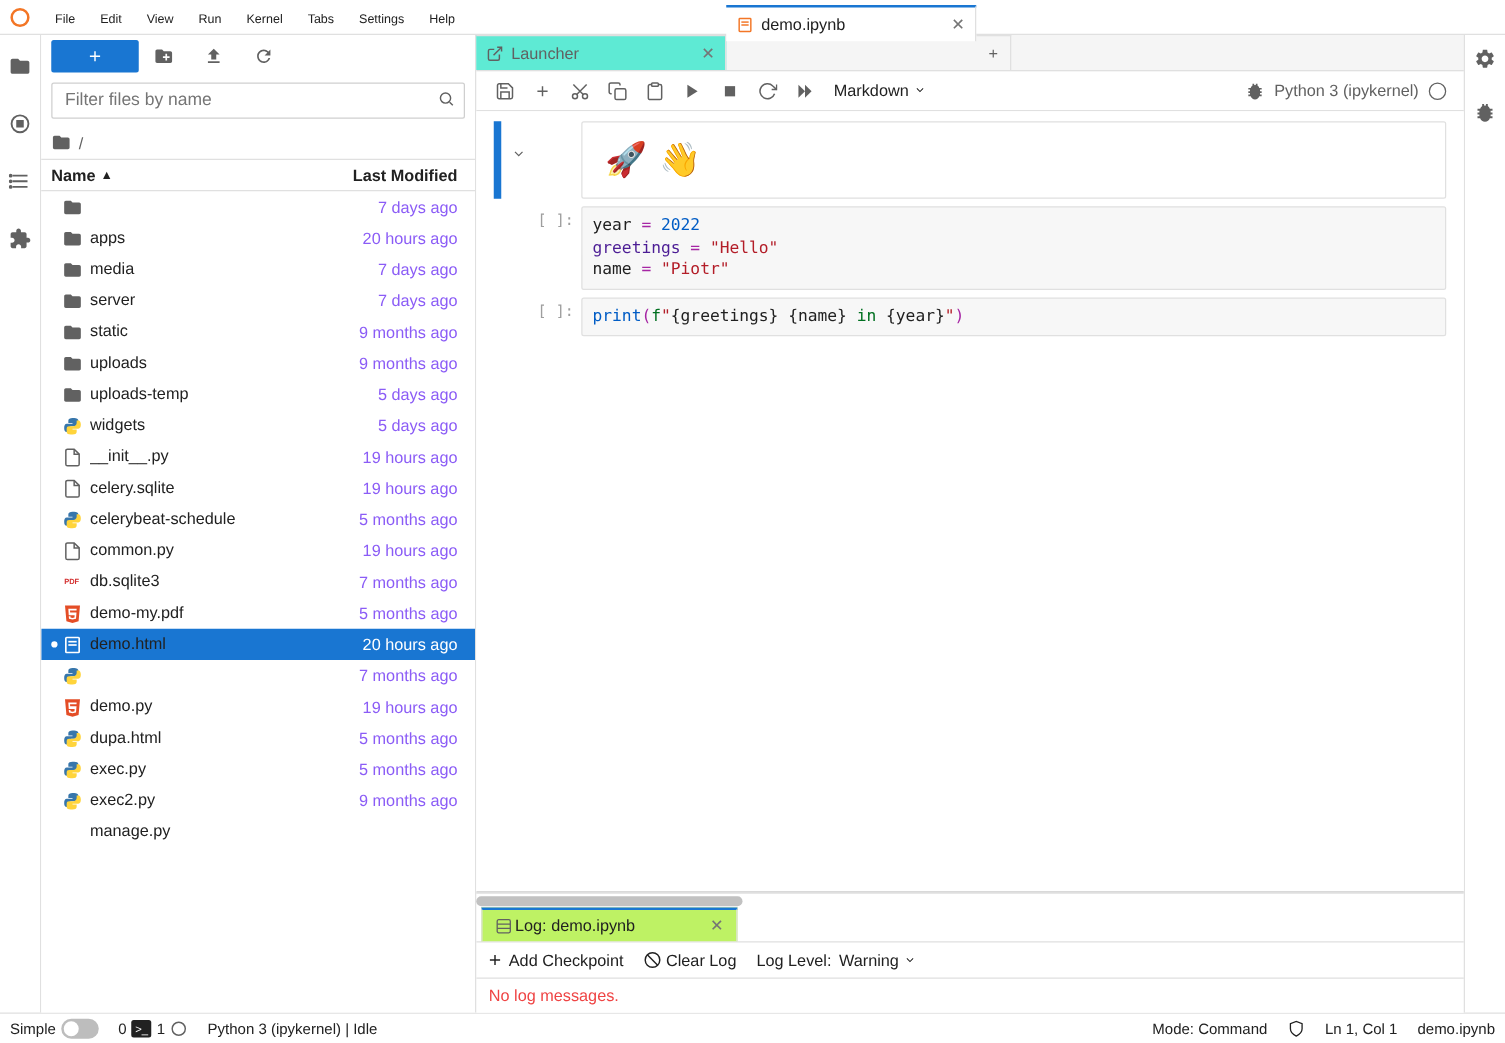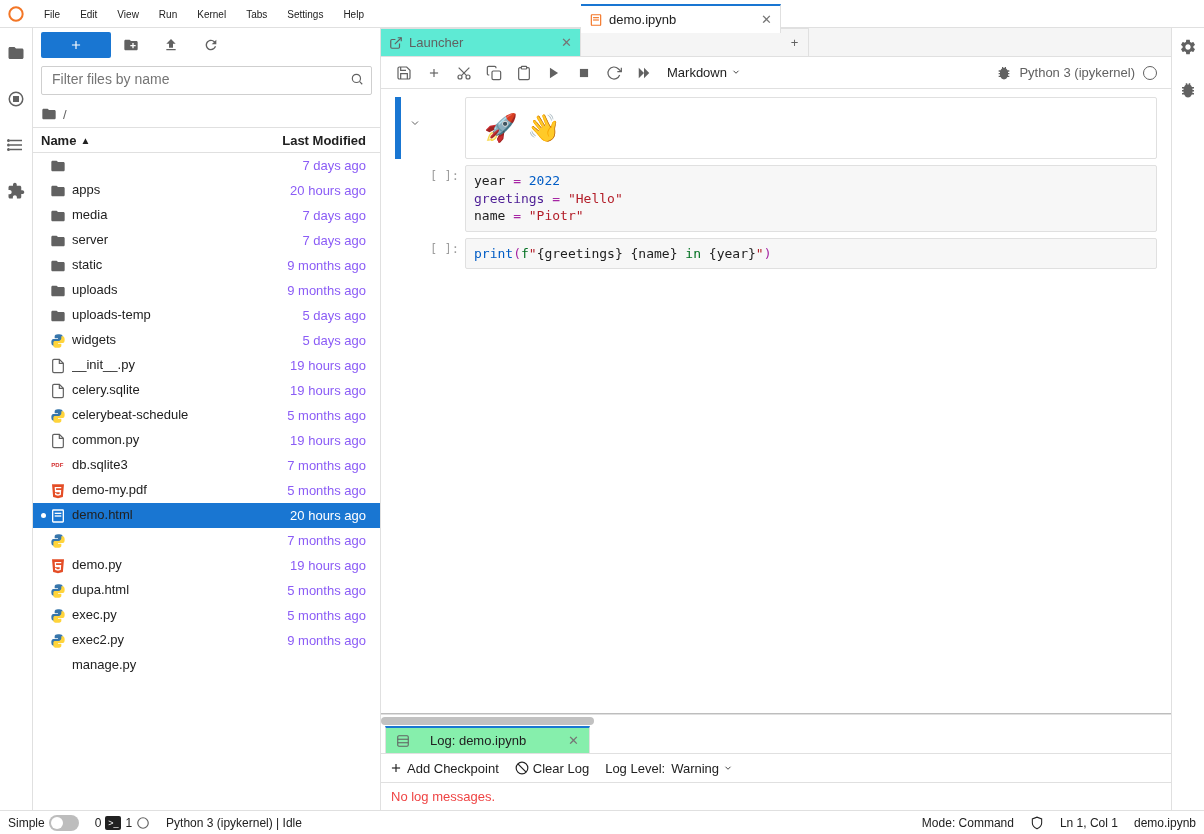--- a/index.html
+++ b/index.html
@@ -52,21 +52,21 @@
 .cell.active .cell-bar { background: #1976d2; }
 .cell-collapse { width: 20px; display: flex; justify-content: center; padding-top: 20px; color: #616161; cursor:pointer; }
 .cell-prompt { width: 40px; text-align: right; padding: 4px 6px 0 0; color: #9e9e9e; font-family: "SFMono-Regular", Menlo, monospace; font-size: 12px; }
 .cell-body { flex: 1; }
 .md-rendered { background: #fff; border: 1px solid #e0e0e0; border-radius: 2px; padding: 14px 18px; }
 .md-rendered h1 { font-size: 27px; font-weight: 400; display:flex; align-items:center; gap:10px; }
 .code-input { background: #f7f7f7; border: 1px solid #e0e0e0; border-radius: 2px; padding: 6px 8px; font-family: "SFMono-Regular", Menlo, monospace; font-size: 13px; line-height: 1.35; white-space: pre; }
 .right-rail { width: 33px; border-left: 1px solid #e0e0e0; display: flex; flex-direction: column; align-items: center; padding-top: 10px; gap: 22px; }
 .log-panel { border-top: 1px solid #bdbdbd; background: #fff; }
 .log-tabs { display:flex; height: 28px; border-bottom:1px solid #e0e0e0; align-items:flex-end; }
-.log-tab { display:flex; align-items:center; gap:20px; height: 27px; border:1px solid #e0e0e0; border-bottom:none; border-top:2px solid #1976d2; padding: 0 10px; background:#86efac; margin-left:4px; font-size:13px; }
+.log-tab { display:flex; align-items:center; gap:2px; height: 27px; border:1px solid #e0e0e0; border-bottom:none; border-top:2px solid #1976d2; padding: 0 10px; background:#bef264; margin-left:4px; font-size:13px; }
 .log-tab .tab-close { margin-left: auto; color:#757575; }
 .log-tab { width: 205px; }
 .log-toolbar { display:flex; align-items:center; height: 29px; border-bottom:1px solid #e0e0e0; padding: 0 8px; gap: 16px; font-size:13px; }
 .log-btn { display:flex; align-items:center; gap:4px; cursor:pointer; }
 .log-level { display:flex; align-items:center; gap:6px; }
 .log-body { padding: 6px 10px; color: #ef4444; font-size: 13px; min-height: 22px; }
 .statusbar { display: flex; align-items: center; height: 24px; border-top: 1px solid #e0e0e0; padding: 0 8px; font-size: 12px; gap: 16px; }
 .sb-item { display: flex; align-items: center; gap: 4px; }
 .sb-spacer { flex:1; }
 .toggle { width: 30px; height: 16px; background: #bdbdbd; border-radius: 8px; position: relative; }

